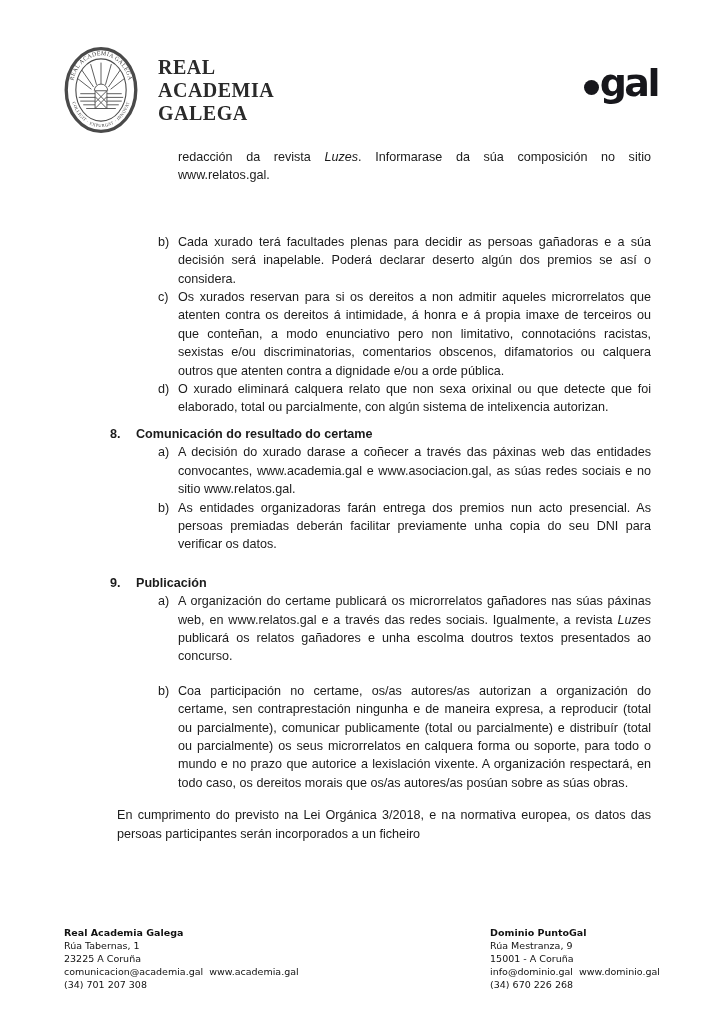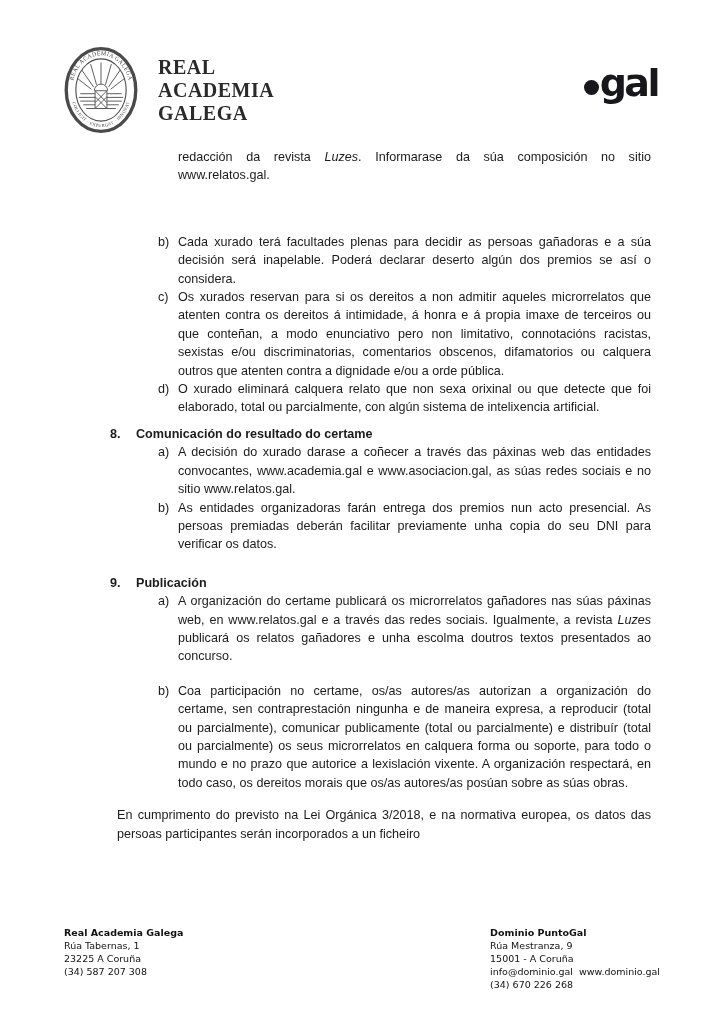--- a/index.html
+++ b/index.html
@@ -103,21 +103,21 @@
     <div class="item justify">
       <span class="marker">b)</span>
       <span>Cada xurado terá facultades plenas para decidir as persoas gañadoras e a súa decisión será inapelable. Poderá declarar deserto algún dos premios se así o considera.</span>
     </div>
     <div class="item justify">
       <span class="marker">c)</span>
       <span>Os xurados reservan para si os dereitos a non admitir aqueles microrrelatos que atenten contra os dereitos á intimidade, á honra e á propia imaxe de terceiros ou que conteñan, a modo enunciativo pero non limitativo, connotacións racistas, sexistas e/ou discriminatorias, comentarios obscenos, difamatorios ou calquera outros que atenten contra a dignidade e/ou a orde pública.</span>
     </div>
     <div class="item justify">
       <span class="marker">d)</span>
-      <span>O xurado eliminará calquera relato que non sexa orixinal ou que detecte que foi elaborado, total ou parcialmente, con algún sistema de intelixencia artificial.</span>
+      <span>O xurado eliminará calquera relato que non sexa orixinal ou que detecte que foi elaborado, total ou parcialmente, con algún sistema de intelixencia autorizan.</span>
     </div>
 
     <div class="sec8">
       <div class="section-heading">
         <span class="num">8.</span>
         <span>Comunicación do resultado do certame</span>
       </div>
       <div class="item justify">
         <span class="marker">a)</span>
         <span>A decisión do xurado darase a coñecer a través das páxinas web das entidades convocantes, www.academia.gal e www.asociacion.gal, as súas redes sociais e no sitio www.relatos.gal.</span>
@@ -147,21 +147,22 @@
       <p class="para justify">En cumprimento do previsto na Lei Orgánica 3/2018, e na normativa europea, os datos das persoas participantes serán incorporados a un ficheiro</p>
     </div>
 
   </div>
 
   <div class="footer">
     <div class="footer-left">
       <div class="fname">Real Academia Galega</div>
       <div>Rúa Tabernas, 1</div>
       <div>23225 A Coruña</div>
-      <div>(34) 587 207 308</div>
+      <div>comunicacion@academia.gal &nbsp;www.academia.gal</div>
+      <div>(34) 701 207 308</div>
     </div>
     <div class="footer-right">
       <div class="fname">Dominio PuntoGal</div>
       <div>Rúa Mestranza, 9</div>
       <div>15001 - A Coruña</div>
       <div>info@dominio.gal &nbsp;www.dominio.gal</div>
       <div>(34) 670 226 268</div>
     </div>
   </div>
 

